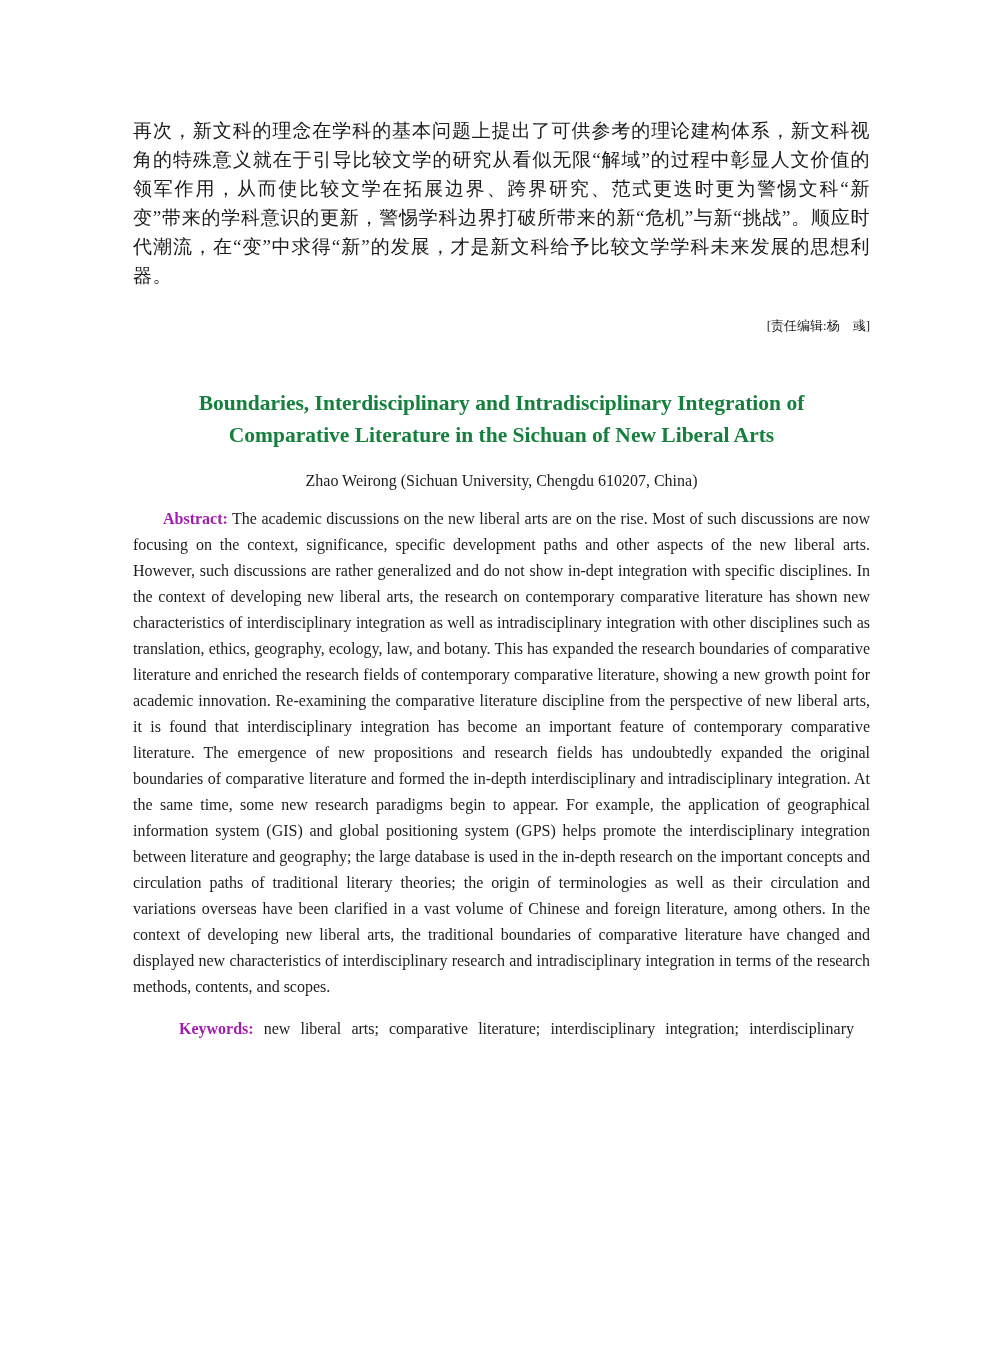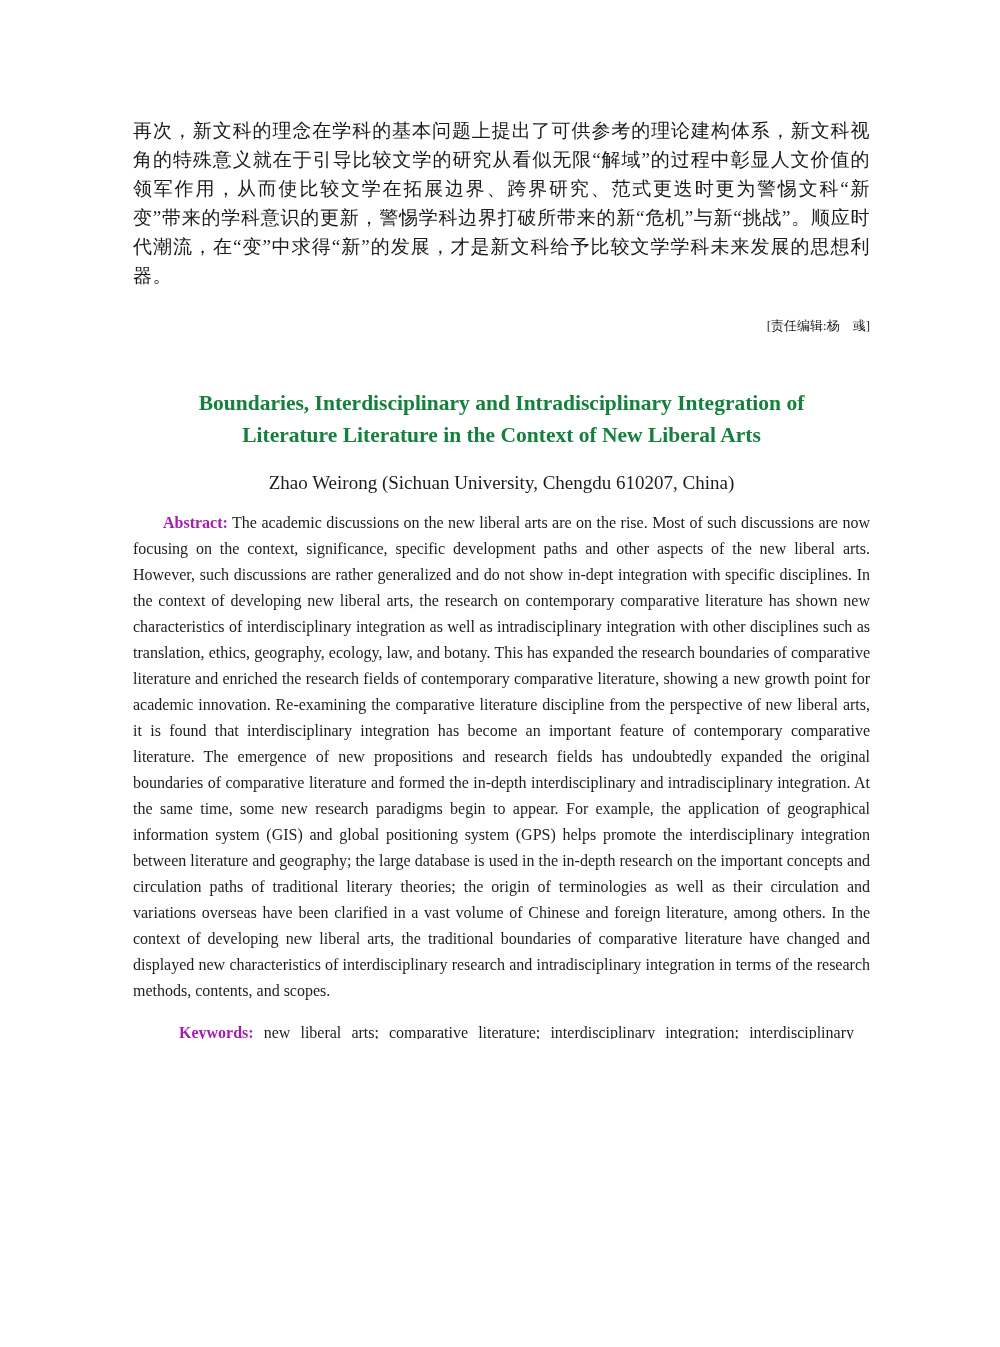--- a/index.html
+++ b/index.html
@@ -36,21 +36,21 @@
     font-size: 21.5px;
     font-weight: bold;
     text-align: center;
     line-height: 32px;
     color: #15803d;
   }
   .title-line { display: block; }
   .author {
     margin: 21px 0 16px 0;
     text-align: center;
-    font-size: 19px;
+    font-size: 16px;
   }
   .abstract {
     margin: 13px 0 0 0;
     font-size: 16px;
     line-height: 26px;
     text-align: justify;
     text-indent: 30px;
   }
   .keywords {
     margin: 16px;
@@ -72,21 +72,21 @@
 
 <div class="page">
   <div class="content">
 
     <p class="cn-para">再次，新文科的理念在学科的基本问题上提出了可供参考的理论建构体系，新文科视角的特殊意义就在于引导比较文学的研究从看似无限“解域”的过程中彰显人文价值的领军作用，从而使比较文学在拓展边界、跨界研究、范式更迭时更为警惕文科“新变”带来的学科意识的更新，警惕学科边界打破所带来的新“危机”与新“挑战”。顺应时代潮流，在“变”中求得“新”的发展，才是新文科给予比较文学学科未来发展的思想利器。</p>
 
     <p class="editor">[责任编辑:杨　彧]</p>
 
     <h1 class="title">
       <span class="title-line">Boundaries, Interdisciplinary and Intradisciplinary Integration of</span>
-      <span class="title-line">Literature Literature in the Context of New Liberal Arts</span>
+      <span class="title-line">Comparative Literature in the Sichuan of New Liberal Arts</span>
     </h1>
 
     <p class="author">Zhao Weirong (Sichuan University, Chengdu 610207, China)</p>
 
     <p class="abstract"><b>Abstract:</b><span> The academic discussions on the new liberal arts are on the rise. Most of such discussions are now focusing on the context, significance, specific development paths and other aspects of the new liberal arts. However, such discussions are rather generalized and do not show in-dept integration with specific disciplines. In the context of developing new liberal arts, the research on contemporary comparative literature has shown new characteristics of interdisciplinary integration as well as intradisciplinary integration with other disciplines such as translation, ethics, geography, ecology, law, and botany. This has expanded the research boundaries of comparative literature and enriched the research fields of contemporary comparative literature, showing a new growth point for academic innovation. Re-examining the comparative literature discipline from the perspective of new liberal arts, it is found that interdisciplinary integration has become an important feature of contemporary comparative literature. The emergence of new propositions and research fields has undoubtedly expanded the original boundaries of comparative literature and formed the in-depth interdisciplinary and intradisciplinary integration. At the same time, some new research paradigms begin to appear. For example, the application of geographical information system (GIS) and global positioning system (GPS) helps promote the interdisciplinary integration between literature and geography; the large database is used in the in-depth research on the important concepts and circulation paths of traditional literary theories; the origin of terminologies as well as their circulation and variations overseas have been clarified in a vast volume of Chinese and foreign literature, among others. In the context of developing new liberal arts, the traditional boundaries of comparative literature have changed and displayed new characteristics of interdisciplinary research and intradisciplinary integration in terms of the research methods, contents, and scopes.</span></p>
 
     <p class="keywords"><b>Keywords:</b><span> new liberal arts; comparative literature; interdisciplinary integration; interdisciplinary research; digital humanities</span></p>
 
   </div>
 

